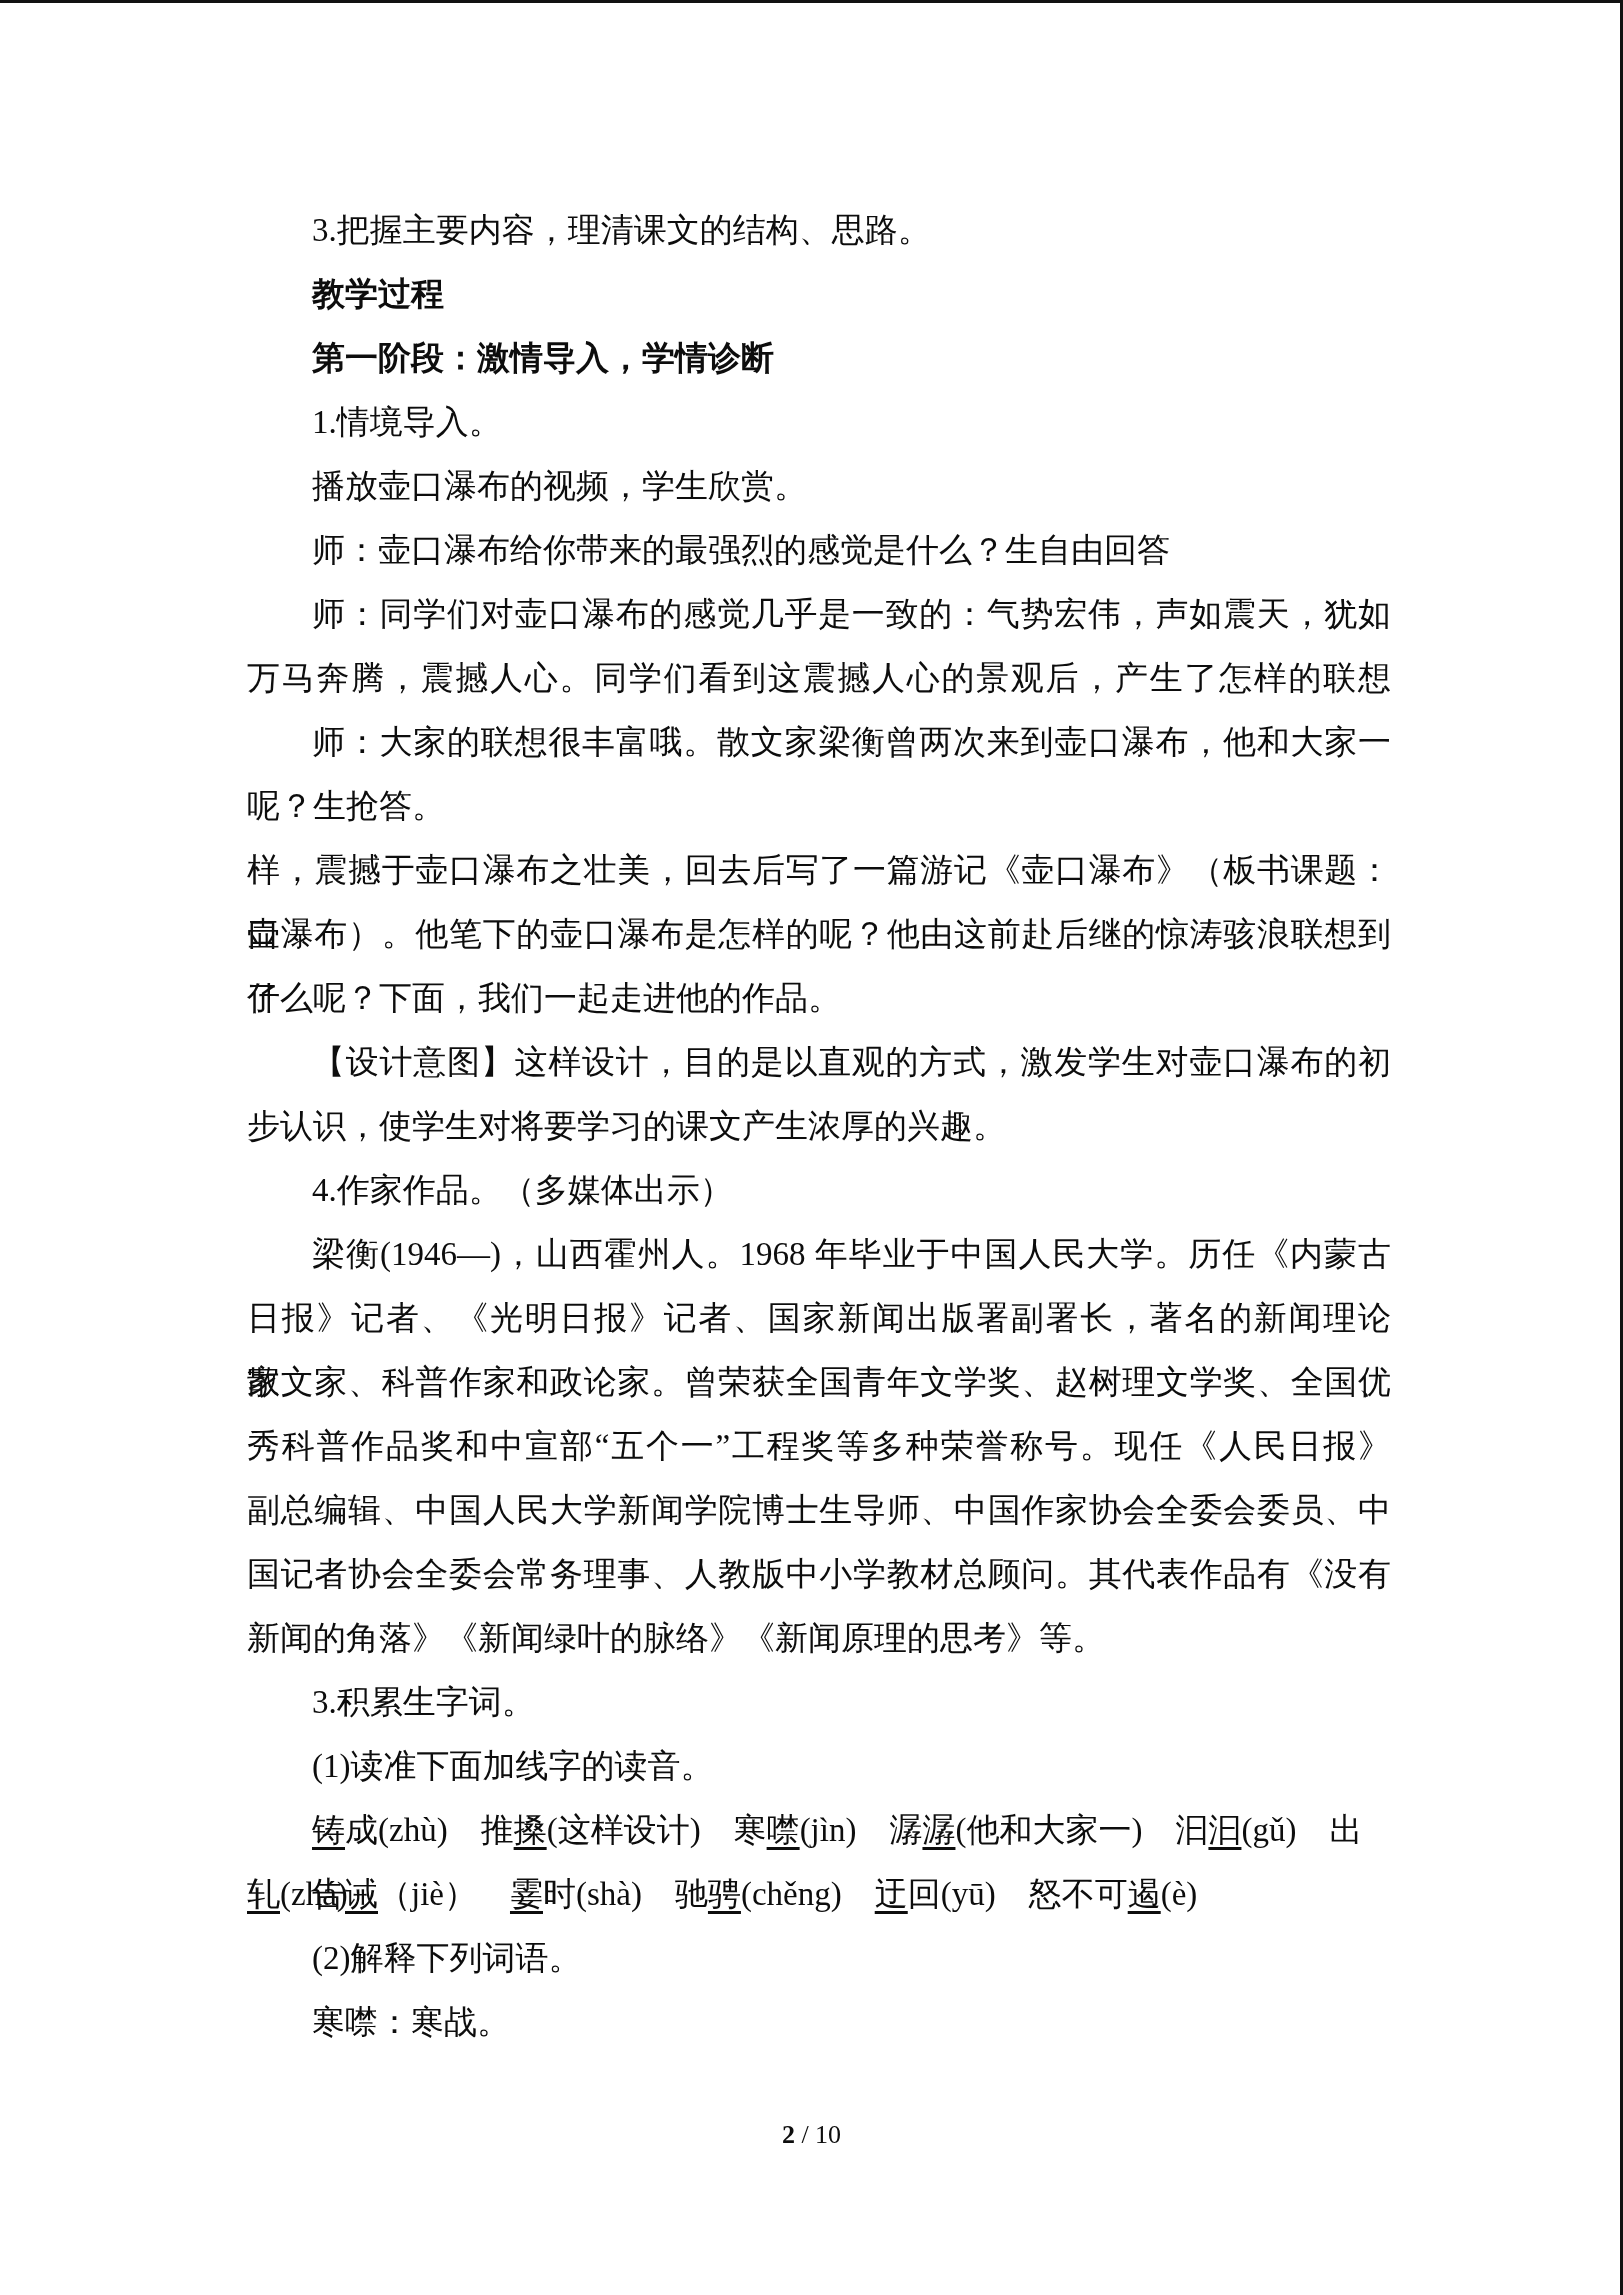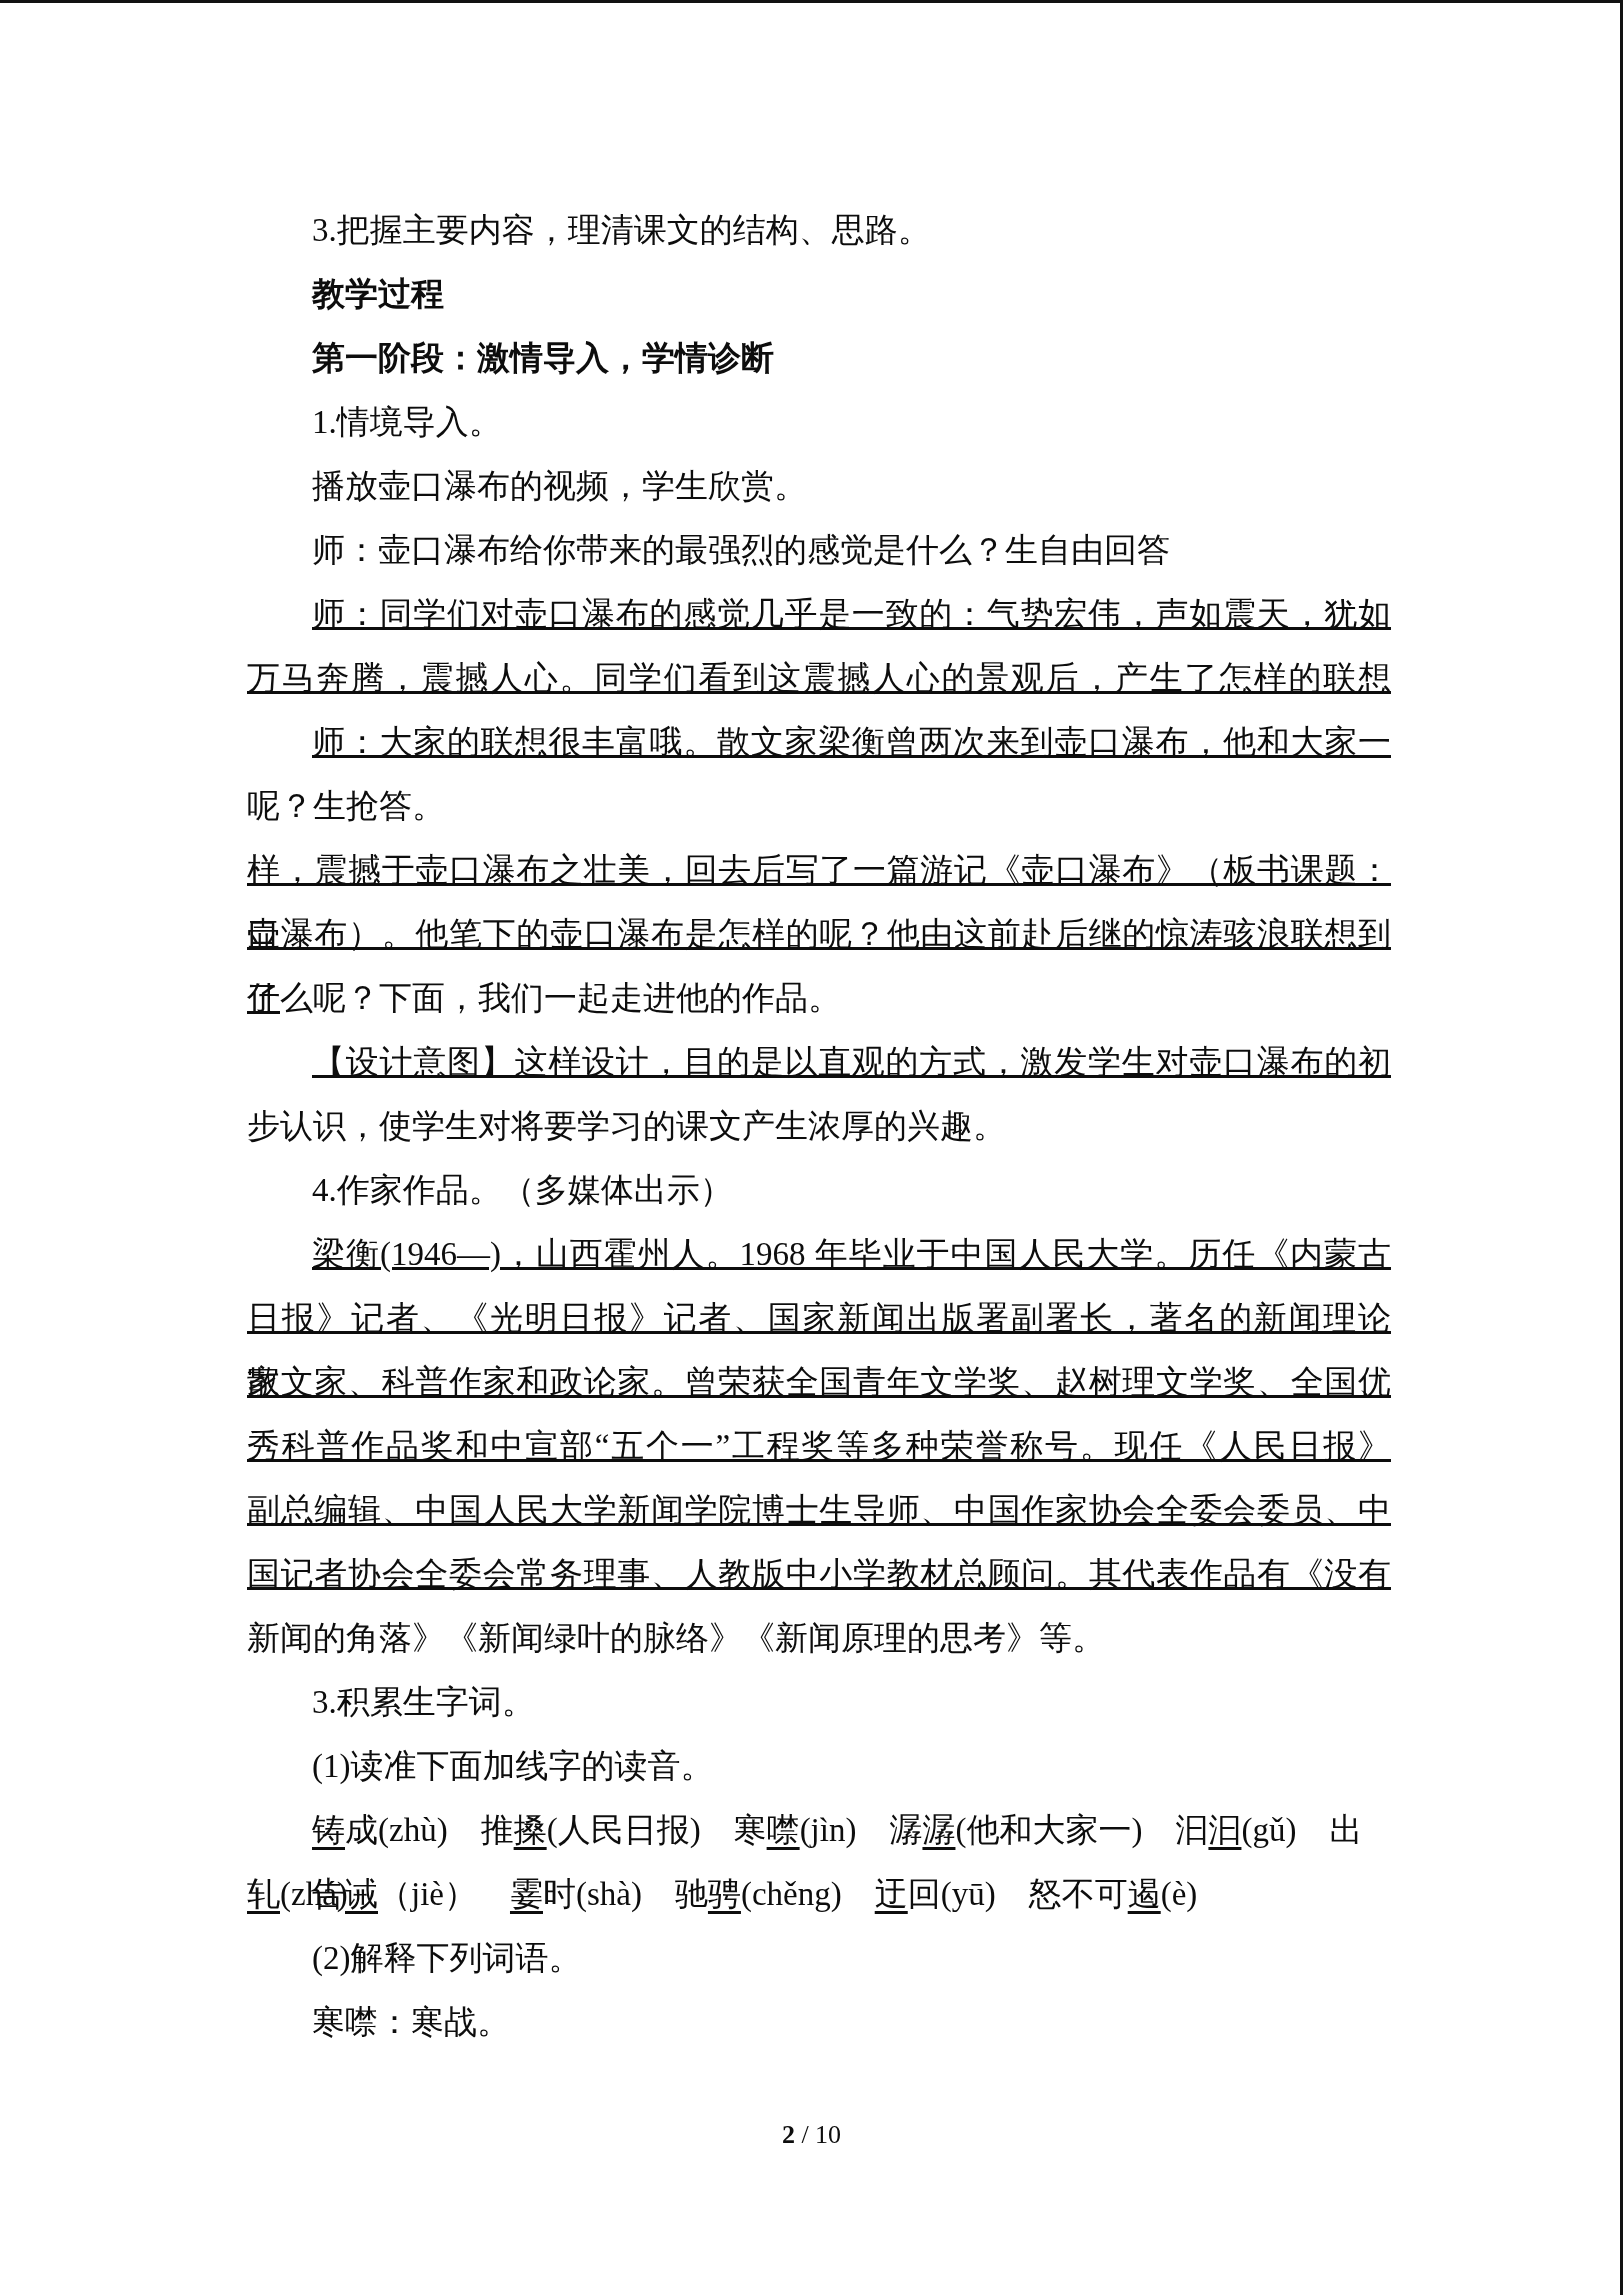--- a/index.html
+++ b/index.html
@@ -16,21 +16,21 @@
   .text-body{
     position:absolute;left:247px;top:198px;width:1144px;
   }
   .line{
     height:64px;line-height:64px;
     font-size:33px;
     letter-spacing:0;
   }
   .indent{text-indent:65px;}
   .bold{font-weight:bold;}
-  .just{text-align:justify;text-align-last:justify;text-decoration:underline;}
+  .just{text-align:justify;text-align-last:justify;}
   .u{
     text-decoration:underline;
     text-decoration-thickness:2.7px;
     text-underline-offset:6.1px;
   }
   .footer{
     position:absolute;top:2101px;left:0;width:1623px;
     text-align:center;
     font-size:26px;line-height:31px;
     color:#0d0d0d;
@@ -64,21 +64,21 @@
       <div class="line indent"><span>4.作家作品。（多媒体出示）</span></div>
       <div class="line indent just"><span>梁衡(1946—)，山西霍州人。1968 年毕业于中国人民大学。历任《内蒙古</span></div>
       <div class="line just"><span>日报》记者、《光明日报》记者、国家新闻出版署副署长，著名的新闻理论家、</span></div>
       <div class="line just"><span>散文家、科普作家和政论家。曾荣获全国青年文学奖、赵树理文学奖、全国优</span></div>
       <div class="line just"><span>秀科普作品奖和中宣部“五个一”工程奖等多种荣誉称号。现任《人民日报》</span></div>
       <div class="line just"><span>副总编辑、中国人民大学新闻学院博士生导师、中国作家协会全委会委员、中</span></div>
       <div class="line just"><span>国记者协会全委会常务理事、人教版中小学教材总顾问。其代表作品有《没有</span></div>
       <div class="line"><span>新闻的角落》《新闻绿叶的脉络》《新闻原理的思考》等。</span></div>
       <div class="line indent"><span>3.积累生字词。</span></div>
       <div class="line indent"><span>(1)读准下面加线字的读音。</span></div>
-      <div class="line indent"><span class="u">铸</span><span>成(zhù)　推</span><span class="u">搡</span><span>(人民日报)　寒</span><span class="u">噤</span><span>(jìn)　潺</span><span class="u">潺</span><span>(他和大家一)　汩</span><span class="u">汩</span><span>(gǔ)　出</span><span class="u">轧</span><span>(zhá)</span></div>
+      <div class="line indent"><span class="u">铸</span><span>成(zhù)　推</span><span class="u">搡</span><span>(这样设计)　寒</span><span class="u">噤</span><span>(jìn)　潺</span><span class="u">潺</span><span>(他和大家一)　汩</span><span class="u">汩</span><span>(gǔ)　出</span><span class="u">轧</span><span>(zhá)</span></div>
       <div class="line indent"><span>告</span><span class="u">诫</span><span>（jiè）　</span><span class="u">霎</span><span>时(shà)　驰</span><span class="u">骋</span><span>(chěng)　</span><span class="u">迂</span><span>回(yū)　怒不可</span><span class="u">遏</span><span>(è)</span></div>
       <div class="line indent"><span>(2)解释下列词语。</span></div>
       <div class="line indent"><span>寒噤：寒战。</span></div>
     </div>
 
   <div class="footer">
     <span class="cur">2</span><span> / </span><span>10</span>
   </div>
 </div>
 

